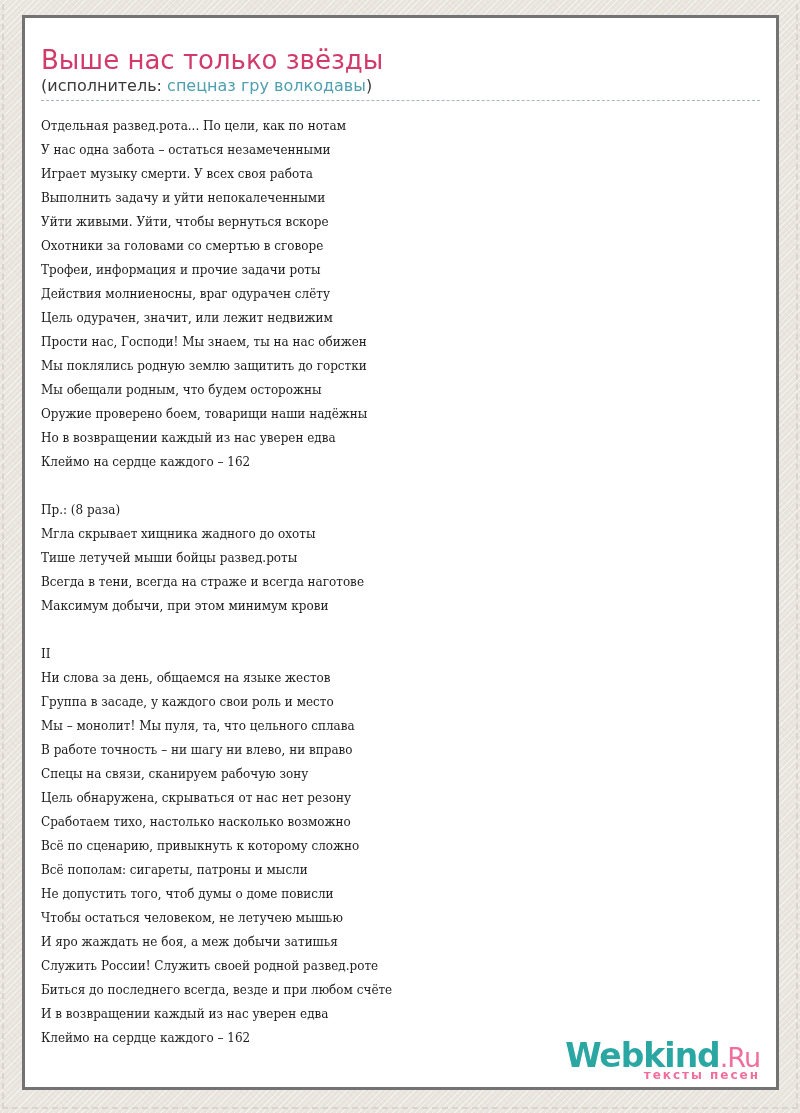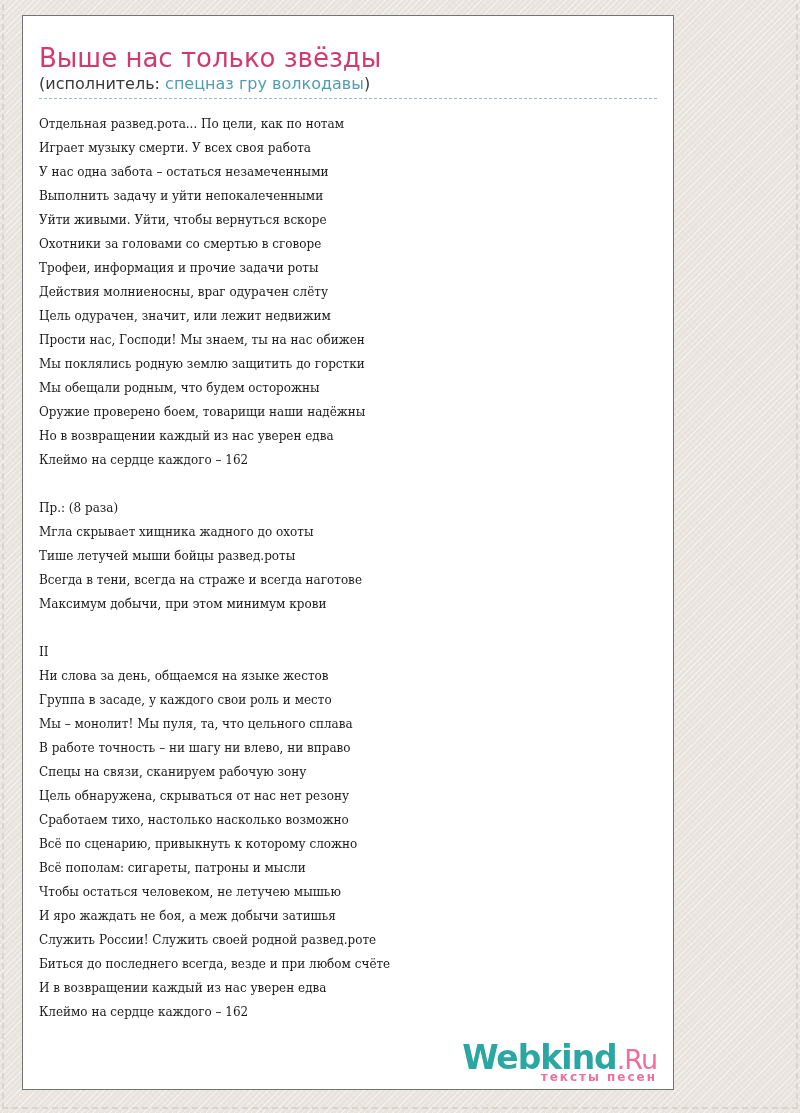--- a/index.html
+++ b/index.html
@@ -20,24 +20,24 @@
   .bg-frame {
     position: absolute;
     left: 2px; top: -6px; right: 2px; bottom: 4px;
     border: 2px dashed #d9d5cc;
     pointer-events: none;
   }
   .content-card {
     position: absolute;
     left: 22px;
     top: 15px;
-    width: 652px;
+    width: 757px;
     height: 1075px;
     background: #ffffff;
-    border: 1px solid #737373;
+    border: 3px solid #737373;
   }
   .card-inner {
     padding: 27px 16px 0 16px;
   }
   .page-title {
     font-family: "DejaVu Sans", sans-serif;
     font-size: 26px;
     line-height: 30px;
     font-weight: 400;
     color: #d13a6a;
@@ -102,22 +102,22 @@
 
 <div class="content-card">
   <div class="card-inner">
 
     <h1 class="page-title">Выше нас только звёзды</h1>
 
     <div class="artist-line"><span>(исполнитель: </span><a class="artist-link">спецназ гру волкодавы</a><span>)</span></div>
 
     <div class="lyrics">
         <div class="lyric-line">Отдельная развед.рота... По цели, как по нотам</div>
+        <div class="lyric-line">У нас одна забота – остаться незамеченными</div>
         <div class="lyric-line">Играет музыку смерти. У всех своя работа</div>
-        <div class="lyric-line">У нас одна забота – остаться незамеченными</div>
         <div class="lyric-line">Выполнить задачу и уйти непокалеченными</div>
         <div class="lyric-line">Уйти живыми. Уйти, чтобы вернуться вскоре</div>
         <div class="lyric-line">Охотники за головами со смертью в сговоре</div>
         <div class="lyric-line">Трофеи, информация и прочие задачи роты</div>
         <div class="lyric-line">Действия молниеносны, враг одурачен слёту</div>
         <div class="lyric-line">Цель одурачен, значит, или лежит недвижим</div>
         <div class="lyric-line">Прости нас, Господи! Мы знаем, ты на нас обижен</div>
         <div class="lyric-line">Мы поклялись родную землю защитить до горстки</div>
         <div class="lyric-line">Мы обещали родным, что будем осторожны</div>
         <div class="lyric-line">Оружие проверено боем, товарищи наши надёжны</div>
@@ -133,20 +133,21 @@
         <div class="lyric-line">II</div>
         <div class="lyric-line">Ни слова за день, общаемся на языке жестов</div>
         <div class="lyric-line">Группа в засаде, у каждого свои роль и место</div>
         <div class="lyric-line">Мы – монолит! Мы пуля, та, что цельного сплава</div>
         <div class="lyric-line">В работе точность – ни шагу ни влево, ни вправо</div>
         <div class="lyric-line">Спецы на связи, сканируем рабочую зону</div>
         <div class="lyric-line">Цель обнаружена, скрываться от нас нет резону</div>
         <div class="lyric-line">Сработаем тихо, настолько насколько возможно</div>
         <div class="lyric-line">Всё по сценарию, привыкнуть к которому сложно</div>
         <div class="lyric-line">Всё пополам: сигареты, патроны и мысли</div>
+        <div class="lyric-line">Не допустить того, чтоб думы о доме повисли</div>
         <div class="lyric-line">Чтобы остаться человеком, не летучею мышью</div>
         <div class="lyric-line">И яро жаждать не боя, а меж добычи затишья</div>
         <div class="lyric-line">Служить России! Служить своей родной развед.роте</div>
         <div class="lyric-line">Биться до последнего всегда, везде и при любом счёте</div>
         <div class="lyric-line">И в возвращении каждый из нас уверен едва</div>
         <div class="lyric-line">Клеймо на сердце каждого – 162</div>
       </div>
 
   </div>
 

